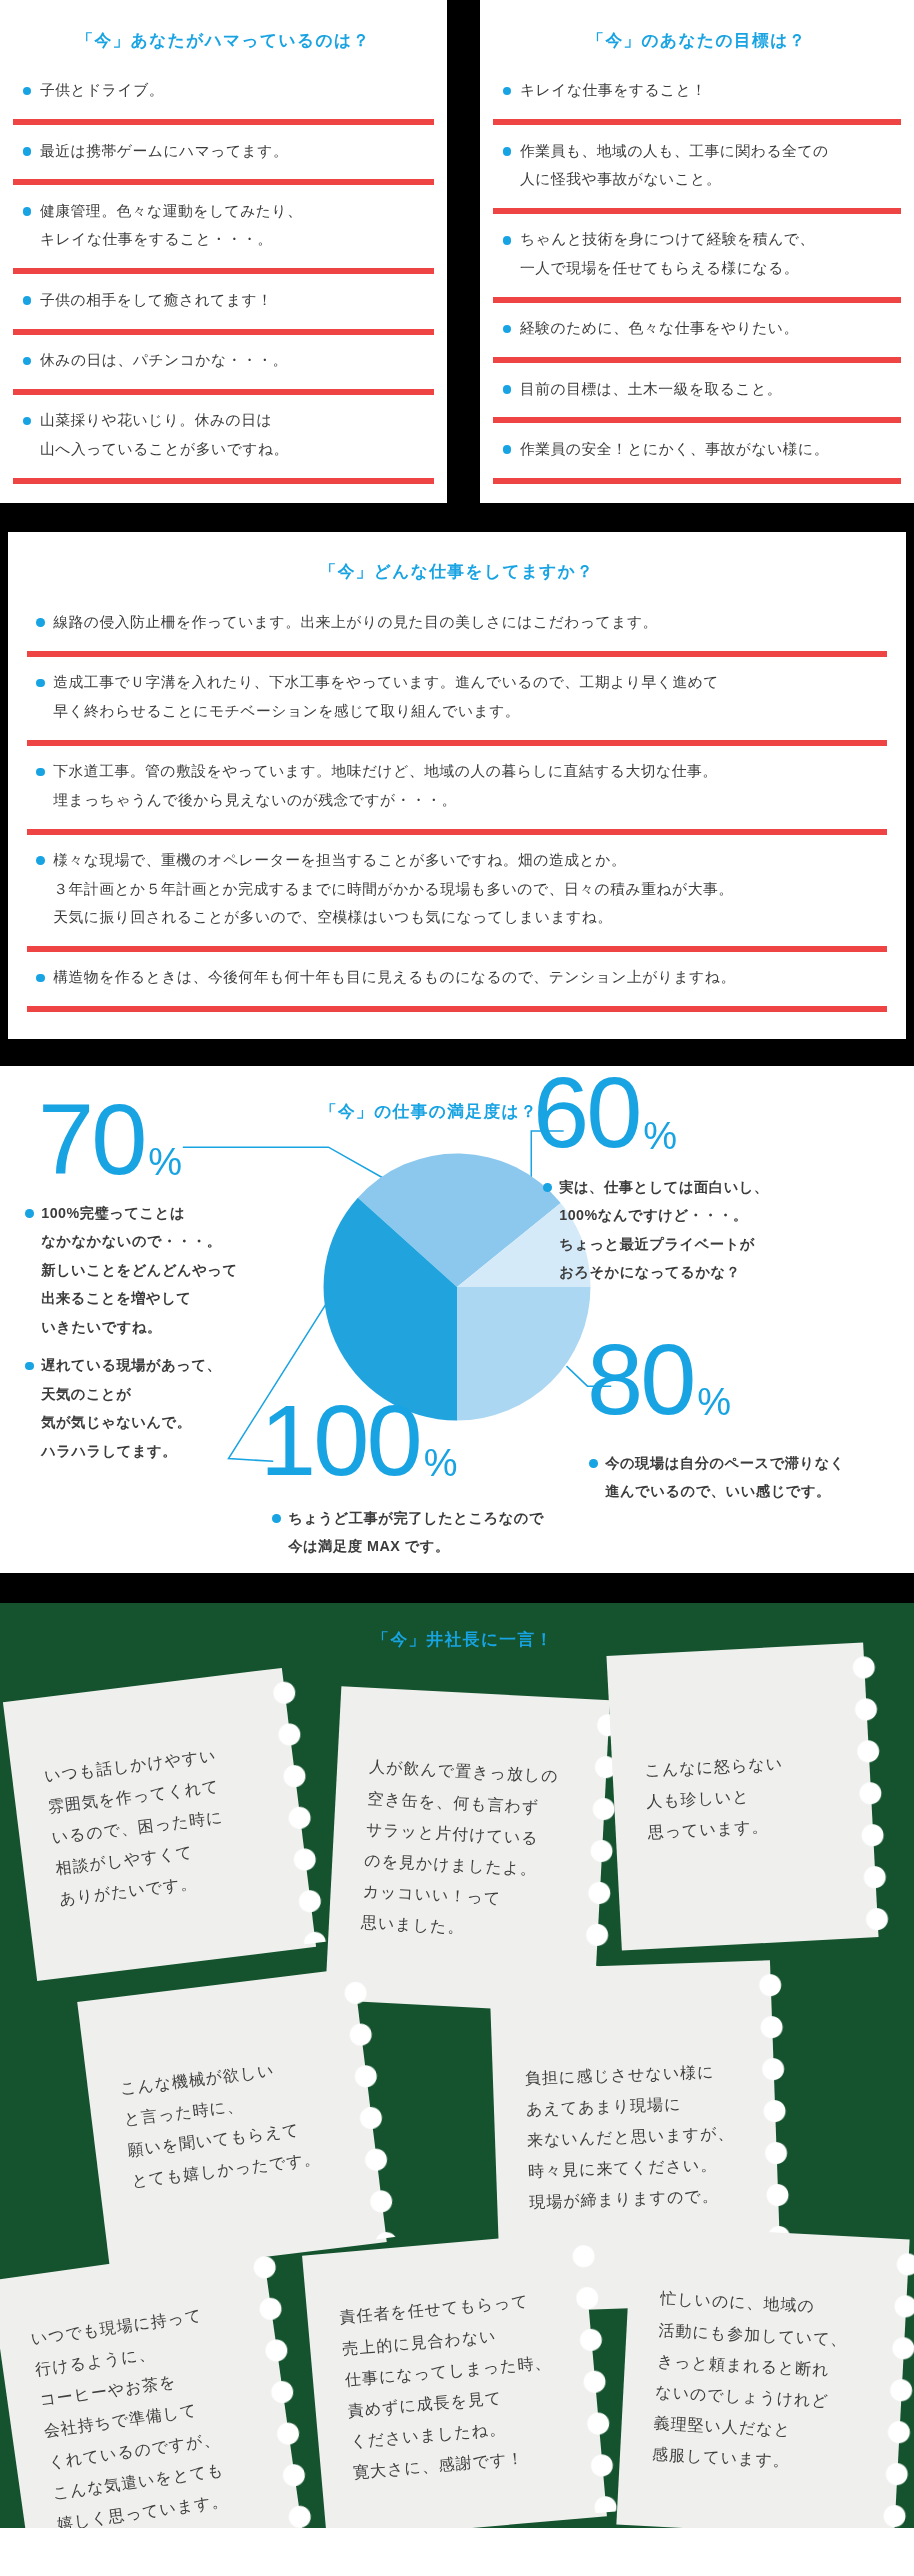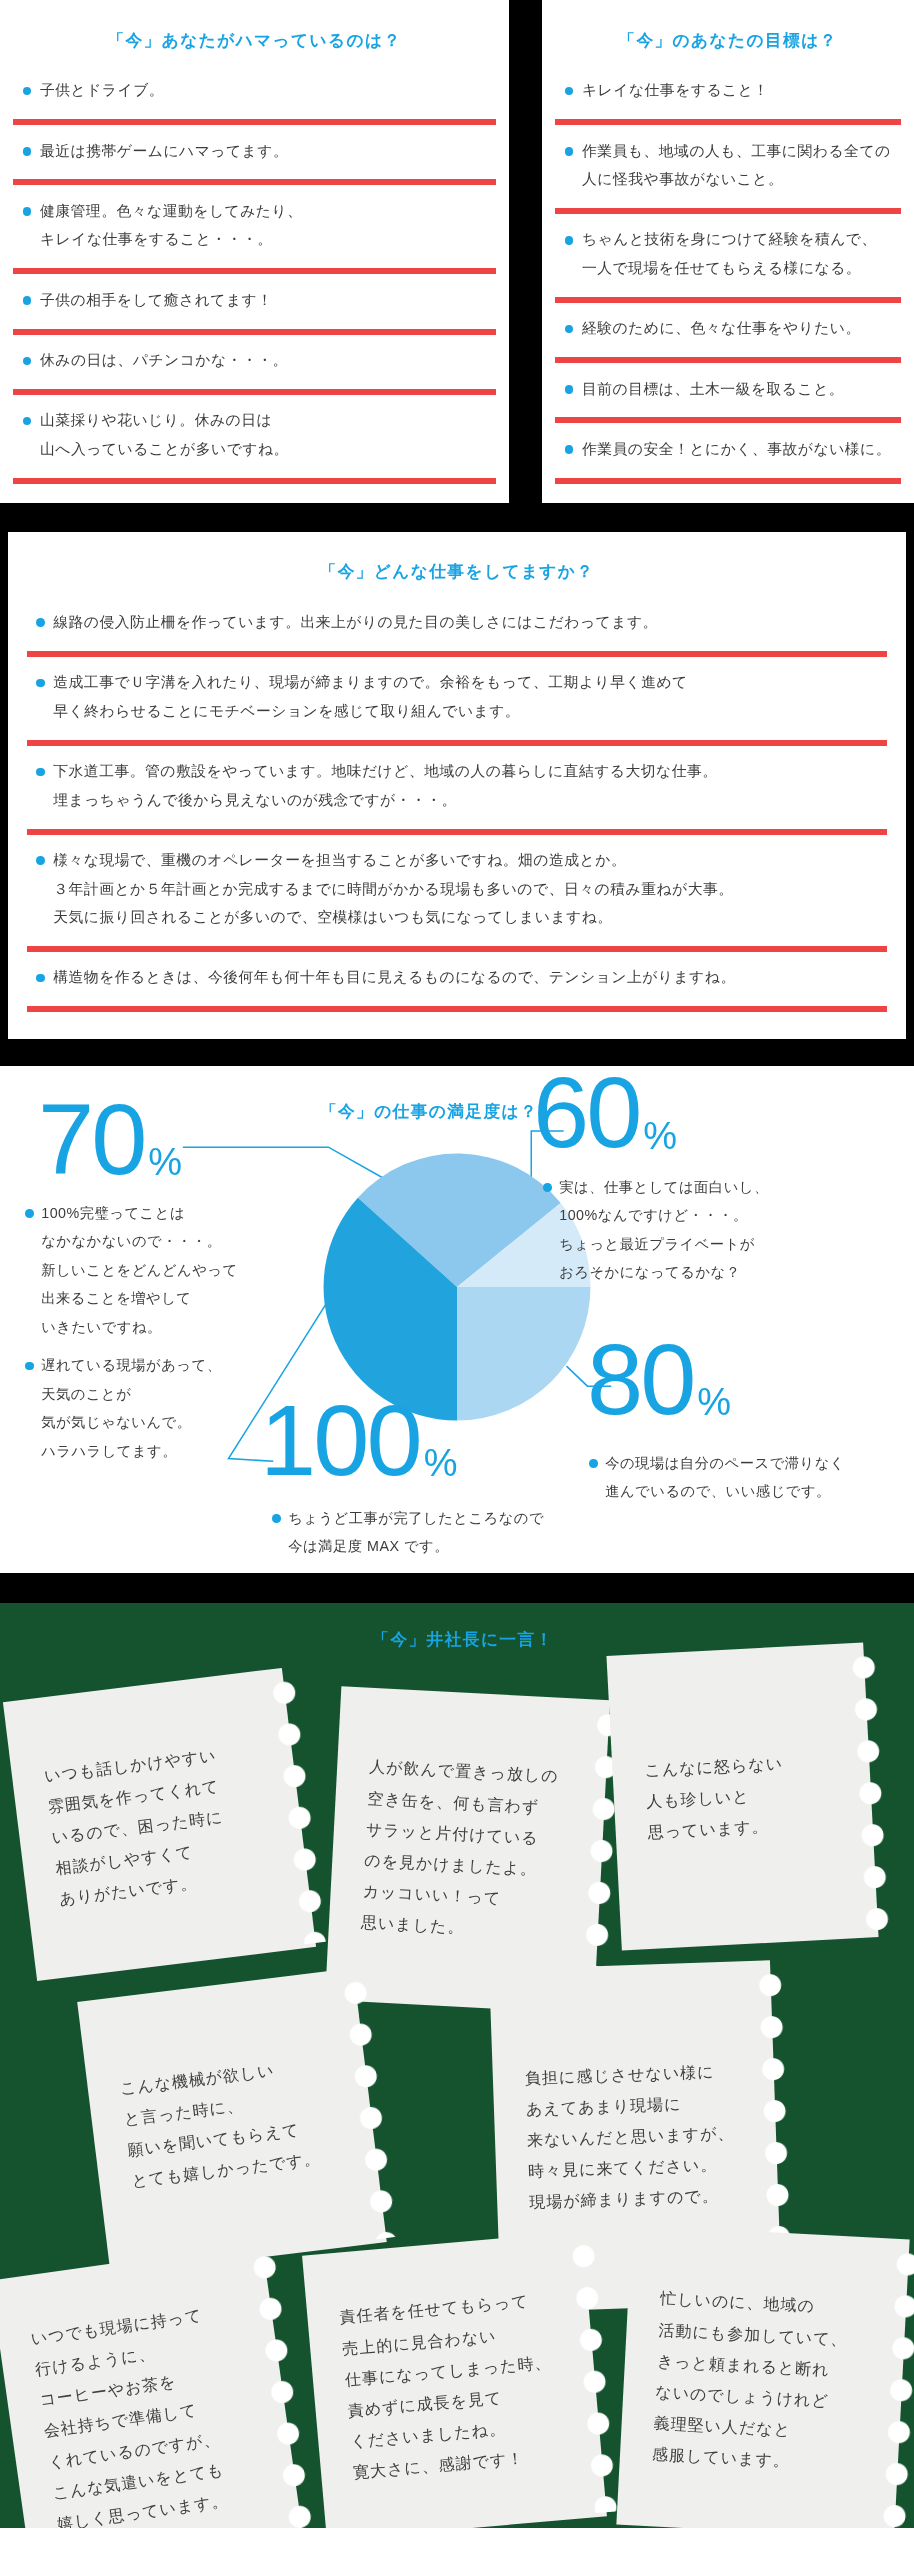--- a/index.html
+++ b/index.html
@@ -11,21 +11,21 @@
   .sec-title { color:#18a3e3; font-weight:bold; font-size:16.7px; letter-spacing:1.4px;
                text-align:center; margin:0; padding-top:28.6px; }
   ul.qa { list-style:none; margin:13.3px 0 0 0; padding:0; }
   ul.qa li { display:flex; padding:11.4px 1.9px 14.3px; border-bottom:6px solid #ef4444; }
   .dot { width:8.6px; height:8.6px; border-radius:50%; background:#18a3e3; margin:10.5px 8.6px 0 7.6px; flex:none; }
   .txt { font-size:14.8px; line-height:28.6px; color:#3c3c3c; white-space:pre-line; letter-spacing:0.5px; }
 
   
   .top-row { display:flex; height:503px; background:#000; }
   .panel { background:#fff; padding:0 13.3px; overflow:hidden; }
-  .panel-hobby { width:509px; }
+  .panel-hobby { width:447px; }
   .v-gap { width:33px; flex:none; }
   .panel-goal { flex:1; }
 
   
   .work-band { background:#000; padding:28.6px 7.6px 27px; }
   .work-panel { background:#fff; height:507px; padding:0 19px; overflow:hidden; }
 
   
   .satisfaction { position:relative; height:507px; background:#fff; }
   .sat-title { position:absolute; left:210px; top:34px; width:438px; padding-top:0; }
@@ -34,21 +34,21 @@
   .big .pct { font-size:38px; line-height:0.85; margin-left:3.8px; }
   .pos-70  { left:38px;  top:34px; }
   .pos-60  { left:533px; top:7.6px; }
   .pos-80  { left:587px; top:274px; }
   .pos-100 { left:260px; top:335px; }
   .sat-block { position:absolute; }
   .blk-70  { left:25px;  top:133px; width:248px; }
   .blk-60  { left:543px; top:107px; width:305px; }
   .blk-80  { left:589px; top:383px; width:324px; }
   .blk-100 { left:272px; top:438px; width:352px; }
-  .comment { display:flex; }
+  .comment { display:flex;font-weight:bold; }
   .comment + .comment { margin-top:9.5px; }
   .comment .dot { margin:10.5px 7.6px 0 0; }
   .comment .txt { font-size:14.3px; line-height:28.6px; }
   #pie { position:absolute; left:314px; top:78px; }
   #callouts { position:absolute; left:0; top:0; }
 
   .band { height:30.5px; background:#000; }
 
   
   .notes { position:relative; height:925px; background:#14532d; overflow:hidden;padding-left:12px; }
@@ -142,21 +142,21 @@
   <div class="work-band">
     <section class="work-panel">
       <h2 class="sec-title">「今」どんな仕事をしてますか？</h2>
       <ul class="qa">
         <li>
             <span class="dot"></span>
             <span class="txt">線路の侵入防止柵を作っています。出来上がりの見た目の美しさにはこだわってます。</span>
           </li>
         <li>
             <span class="dot"></span>
-            <span class="txt">造成工事でＵ字溝を入れたり、現場が締まりますので。余裕をもって、工期より早く進めて
+            <span class="txt">造成工事でＵ字溝を入れたり、下水工事をやっています。進んでいるので、工期より早く進めて
 早く終わらせることにモチベーションを感じて取り組んでいます。</span>
           </li>
         <li>
             <span class="dot"></span>
             <span class="txt">下水道工事。管の敷設をやっています。地味だけど、地域の人の暮らしに直結する大切な仕事。
 埋まっちゃうんで後から見えないのが残念ですが・・・。</span>
           </li>
         <li>
             <span class="dot"></span>
             <span class="txt">様々な現場で、重機のオペレーターを担当することが多いですね。畑の造成とか。

